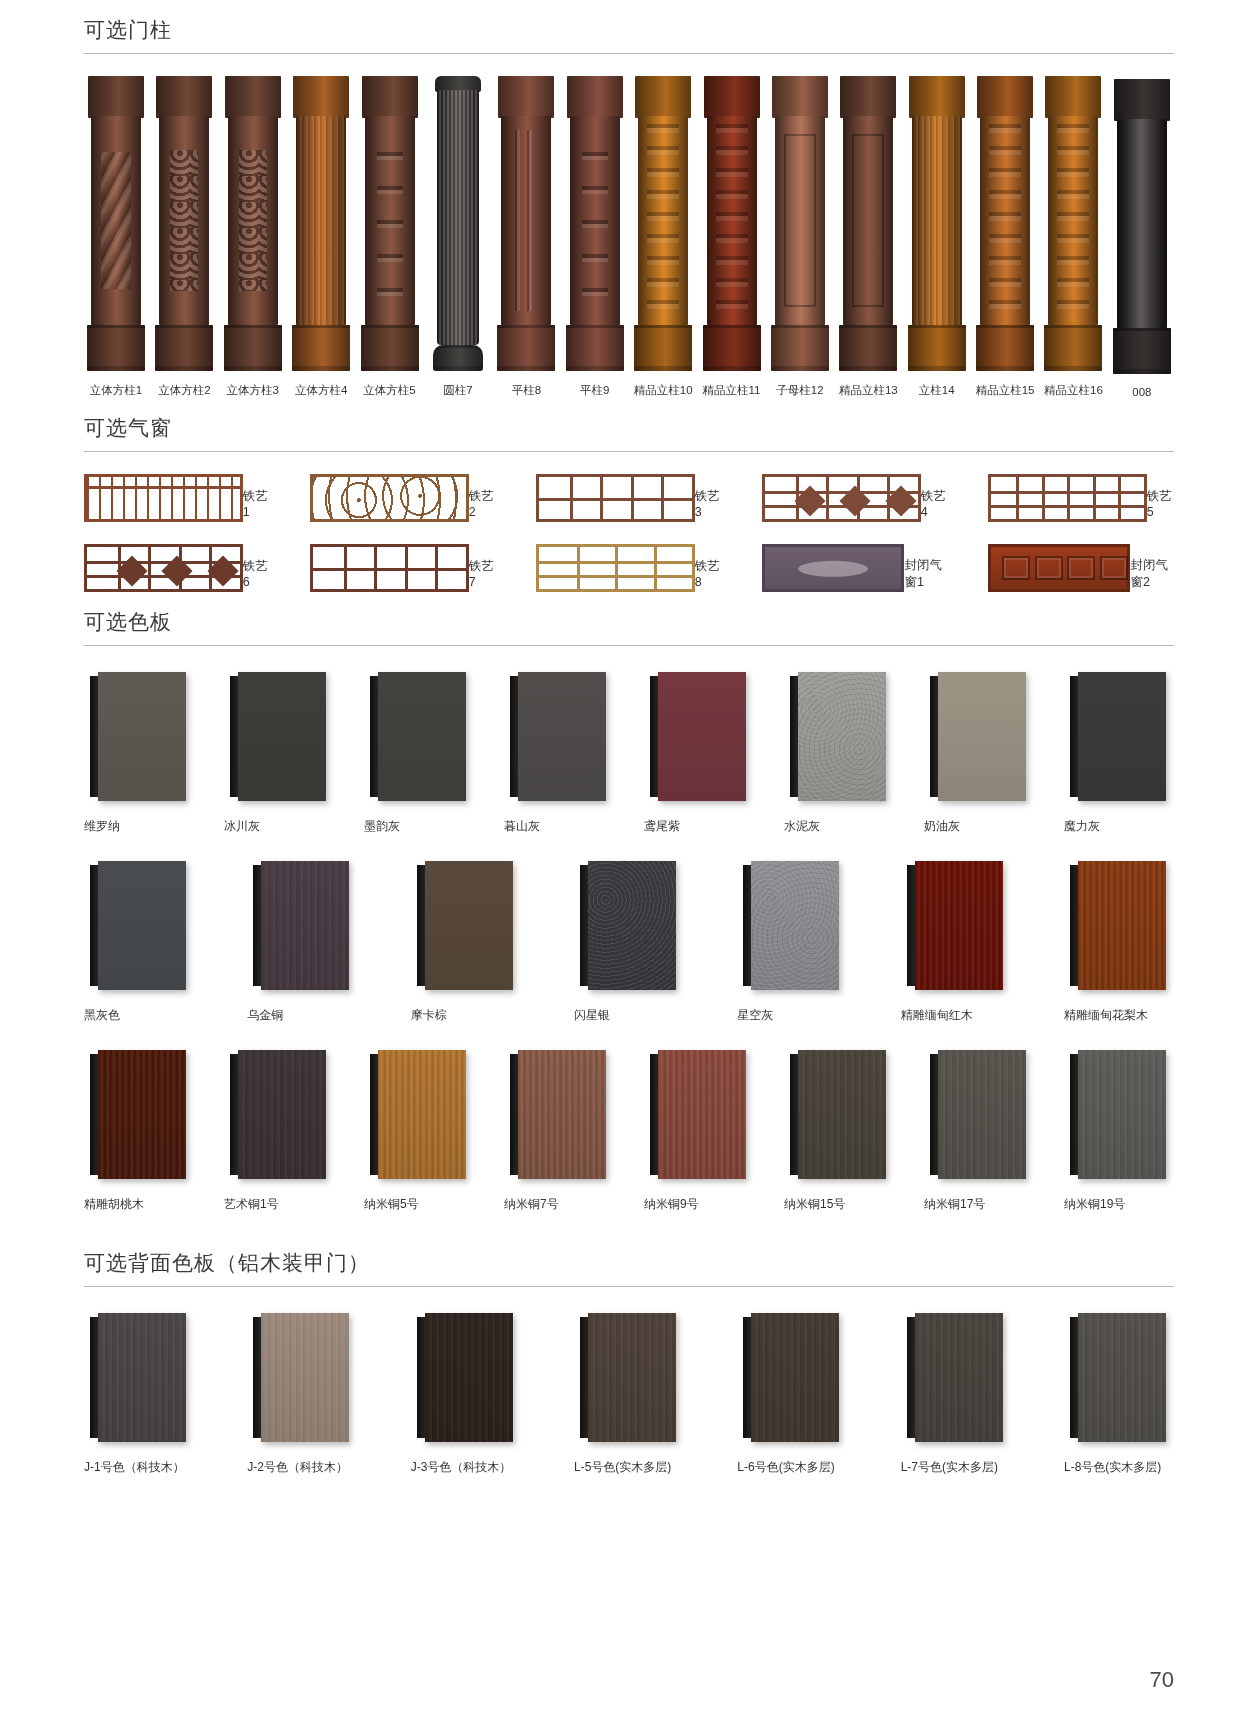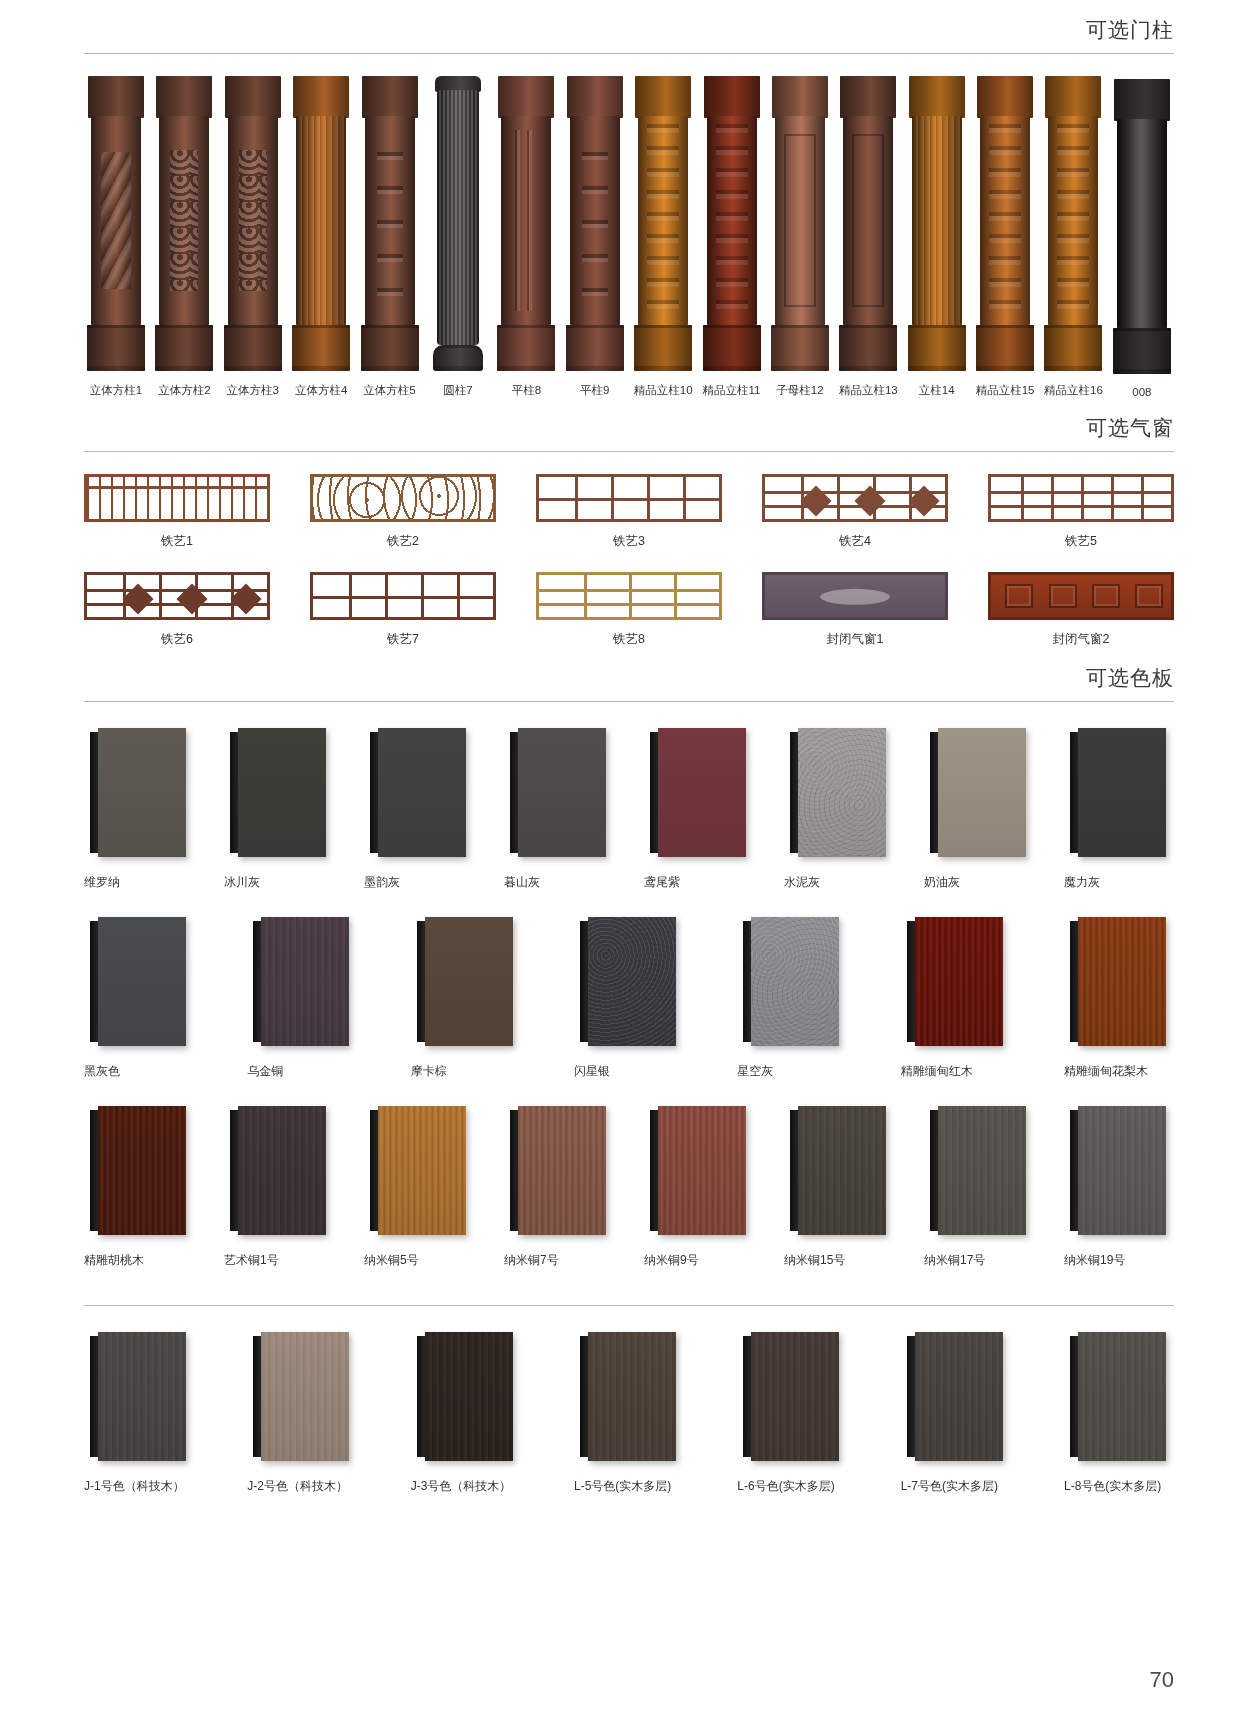--- a/index.html
+++ b/index.html
@@ -9,35 +9,35 @@
     font-family: "Liberation Sans", "DejaVu Sans", sans-serif;
     overflow: hidden;
   }
   .page { position: relative; width: 1258px; height: 1719px; padding: 0 84px; }
 
   .section-title {
     font-size: 21px; color: #3a3a3a; letter-spacing: 1px;
     padding-bottom: 9px; font-weight: 400;
   }
   .rule { height: 1px; background: #b9b9b9; width: 100%; }
-  .sec-head { padding-top: 16px; text-align: right; }
+  .sec-head { padding-top: 16px; }
 
   
   .col-row { display: flex; justify-content: space-between; align-items: flex-end;
              margin-top: 22px; padding: 0 3px; }
   .col-item { width: 58px; display: flex; flex-direction: column; align-items: center; }
   .col-art { width: 100%; height: 295px; position: relative; }
   .col-cap { margin-top: 12px; font-size: 11.5px; color: #333; white-space: nowrap; }
 
   .shaft { position:absolute; left:50%; transform:translateX(-50%); }
   .cap-block, .base-block { position:absolute; left:50%; transform:translateX(-50%); }
 
   
   .tr-row { display:flex; justify-content: space-between; margin-top: 22px; }
-  .tr-item { width: 186px; display:flex; flex-direction:column; align-items:center; }
+  .tr-item { width: 186px; display:flex; align-items:center; }
   .tr-art { width: 186px; height: 48px; position: relative; overflow: hidden; }
   .tr-cap { margin-top: 11px; font-size: 12.5px; color:#333; }
 
   .grille { position:absolute; inset:0; border: 3px solid #7d4a37; background:#fff; }
   .gl-v { position:absolute; top:0; bottom:0; width:3px; background:#7d4a37; }
   .gl-h { position:absolute; left:0; right:0; height:3px; background:#7d4a37; }
   .diamond { position:absolute; width:22px; height:22px; background:#7d4a37;
              transform: rotate(45deg); }
 
   
@@ -552,20 +552,21 @@
           <div class="cp-edge"></div>
           <div class="cp-face" style="background: linear-gradient(rgb(94, 92, 88), rgb(84, 82, 79));">
             <div class="grain-soft"></div>
           </div>
         </div>
         <div class="cp-cap">纳米铜19号</div>
       </div>
     </div>
 
   <div class="sec-head s3">
+    <div class="section-title">可选背面色板（铝木装甲门）</div>
     <div class="rule"></div>
   </div>
   <div class="cp-row" id="back-panels-row">
       <div class="cp-item">
         <div class="cp-art">
           <div class="cp-edge"></div>
           <div class="cp-face" style="background: linear-gradient(rgb(74, 71, 69), rgb(66, 63, 62));">
             <div class="grain-soft"></div>
           </div>
         </div>

